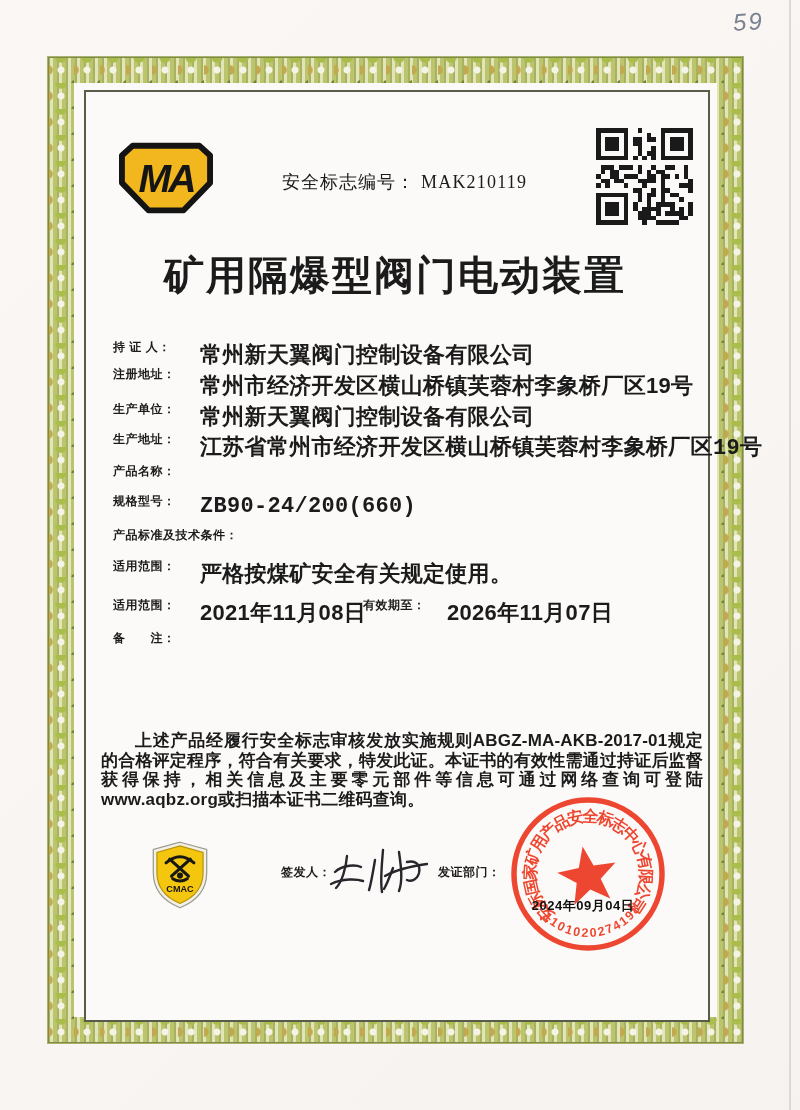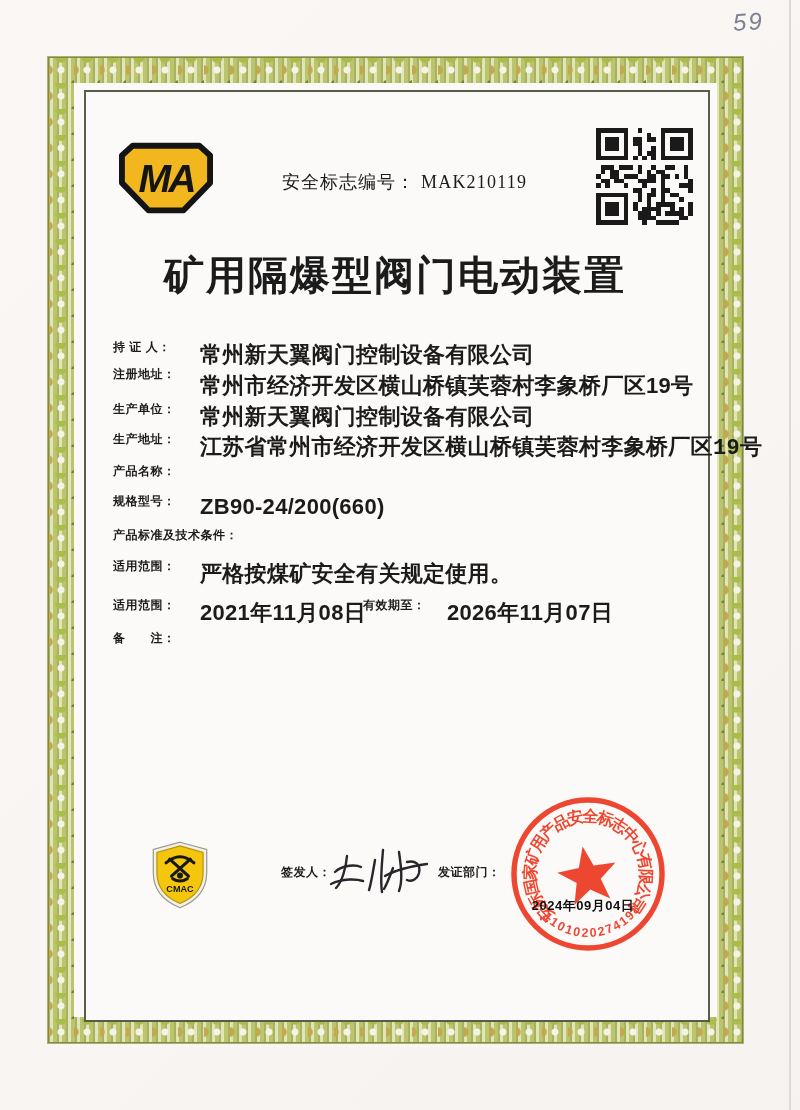--- a/index.html
+++ b/index.html
@@ -304,34 +304,35 @@
 
   <div class="abs lbl" style="left:113px;top:401px;">生产单位：</div>
   <div class="abs val" style="left:200px;top:402px;">常州新天翼阀门控制设备有限公司</div>
 
   <div class="abs lbl" style="left:113px;top:431px;">生产地址：</div>
   <div class="abs val" style="left:200px;top:432px;font-family:Liberation Mono, monospace;">江苏省常州市经济开发区横山桥镇芙蓉村李象桥厂区19号</div>
 
   <div class="abs lbl" style="left:113px;top:463px;">产品名称：</div>
 
   <div class="abs lbl" style="left:113px;top:493px;">规格型号：</div>
-  <div class="abs val" style="left:200px;top:494px;">ZB90-24/200(660)</div>
+  <div class="abs val" style="left:200px;top:494px;font-family:Liberation Mono, monospace;">ZB90-24/200(660)</div>
 
   <div class="abs lbl" style="left:113px;top:527px;">产品标准及技术条件：</div>
 
   <div class="abs lbl" style="left:113px;top:558px;">适用范围：</div>
   <div class="abs val" style="left:200px;top:559px;">严格按煤矿安全有关规定使用。</div>
 
   <div class="abs lbl" style="left:113px;top:597px;">适用范围：</div>
   <div class="abs val" style="left:200px;top:598px;">2021年11月08日</div>
   <div class="abs lbl" style="left:363px;top:597px;">有效期至：</div>
   <div class="abs val" style="left:447px;top:598px;">2026年11月07日</div>
 
   <div class="abs lbl" style="left:113px;top:630px;">备　　注：</div>
 
+  <div class="abs statement">上述产品经履行安全标志审核发放实施规则ABGZ-MA-AKB-2017-01规定的合格评定程序，符合有关要求，特发此证。本证书的有效性需通过持证后监督获得保持，相关信息及主要零元部件等信息可通过网络查询可登陆www.aqbz.org或扫描本证书二维码查询。</div>
 
   <div class="abs" style="left:149px;top:841px;width:62px;height:68px;">
     <svg width="62" height="68" viewBox="0 0 100 112">
       <path d="M50,2 L94,14 V52 C94,82 75,100 50,110 C25,100 6,82 6,52 V14 Z" fill="#f3f0ea" stroke="#9a9a8a" stroke-width="2"></path>
       <path d="M50,8 L88,19 V52 C88,78 72,94 50,103 C28,94 12,78 12,52 V19 Z" fill="#f4c60e" stroke="#b8950c" stroke-width="2"></path>
       <g stroke="#181812" stroke-width="5" stroke-linecap="round" fill="none">
         <path d="M33,30 L64,58"></path>
         <path d="M67,30 L36,58"></path>
         <path d="M27,36 Q50,16 73,36"></path>
         <path d="M38,62 Q50,70 62,62"></path>

